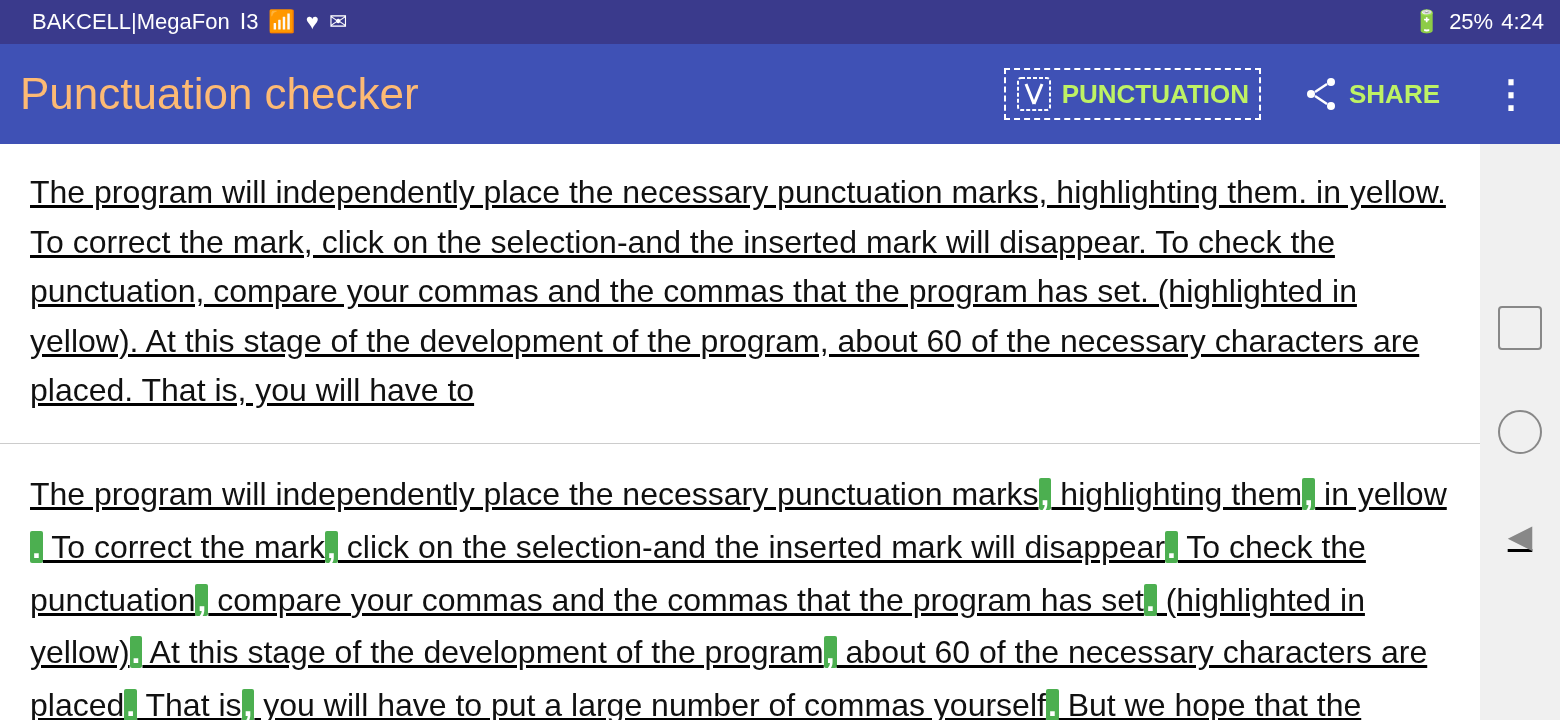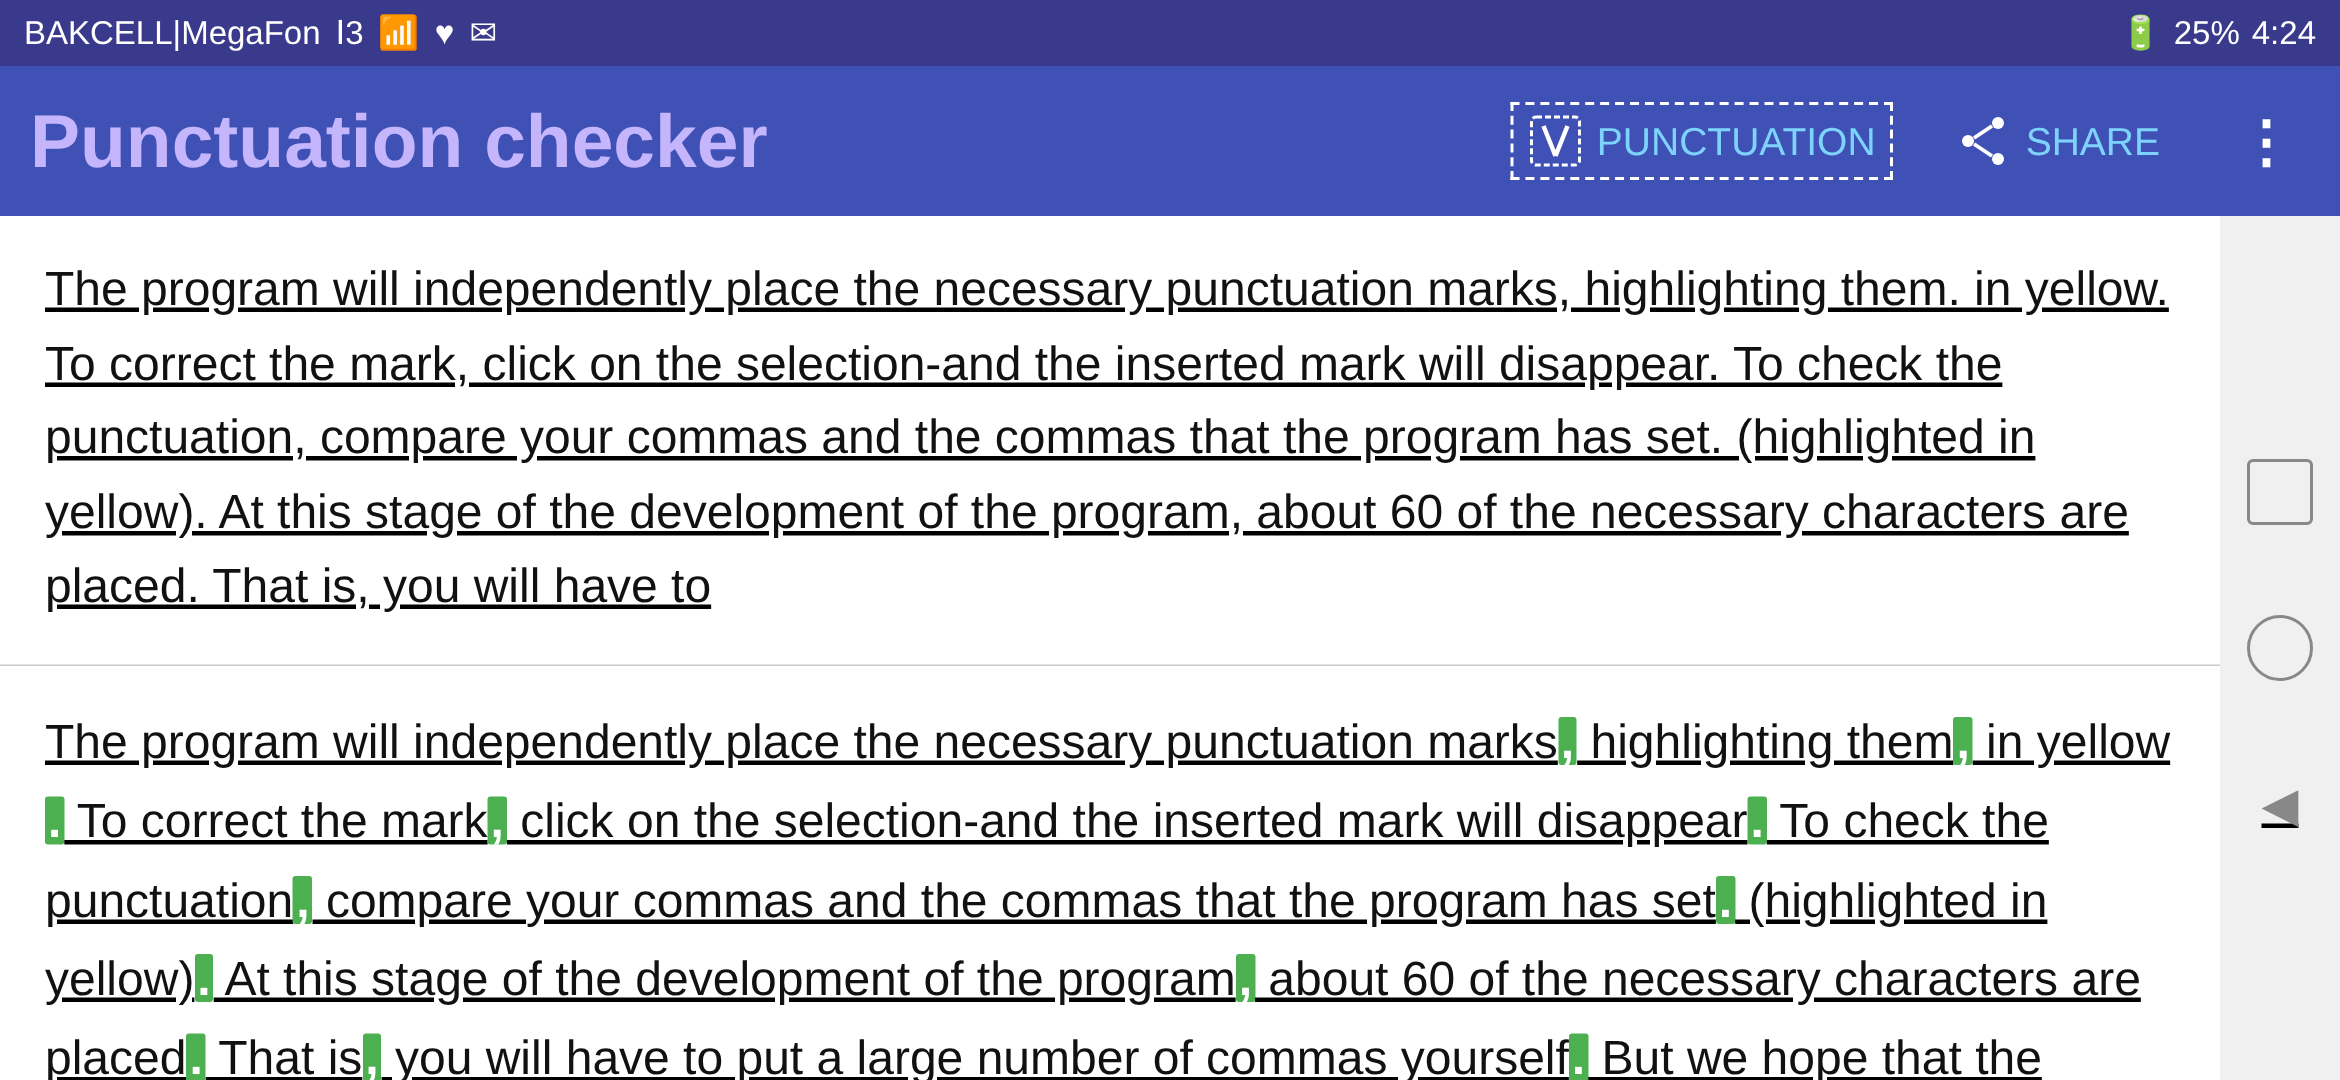--- a/index.html
+++ b/index.html
@@ -23,58 +23,59 @@
       justify-content: space-between;
       padding: 0 16px;
       font-size: 22px;
       font-weight: 500;
     }
 
     .status-left {
       display: flex;
       align-items: center;
       gap: 10px;
+      margin-left: 16px;
     }
 
     .status-right {
       display: flex;
       align-items: center;
       gap: 8px;
     }
 
     
     .toolbar {
       background: #3f51b5;
       height: 100px;
       display: flex;
       align-items: center;
       padding: 0 20px;
       color: #fff;
     }
 
     .toolbar-title {
-      font-size: 50px;
+      font-size: 44px;
+      font-weight: normal;
+      color: #fdba74;
+      flex: 1;
+    }
+
+    .toolbar-actions {
+      display: flex;
+      align-items: center;
+      gap: 30px;
+    }
+
+    .toolbar-btn {
+      display: flex;
+      align-items: center;
+      gap: 10px;
+      color: #bef264;
+      font-size: 26px;
       font-weight: bold;
-      color: #c4b5fd;
-      flex: 1;
-    }
-
-    .toolbar-actions {
-      display: flex;
-      align-items: center;
-      gap: 30px;
-    }
-
-    .toolbar-btn {
-      display: flex;
-      align-items: center;
-      gap: 10px;
-      color: #7dd3fc;
-      font-size: 26px;
-      font-weight: normal;
       cursor: pointer;
       padding: 8px 12px;
     }
 
     .toolbar-btn.active {
       border: 2px dashed #fff;
       padding: 6px 10px;
     }
 
     .toolbar-btn svg {

